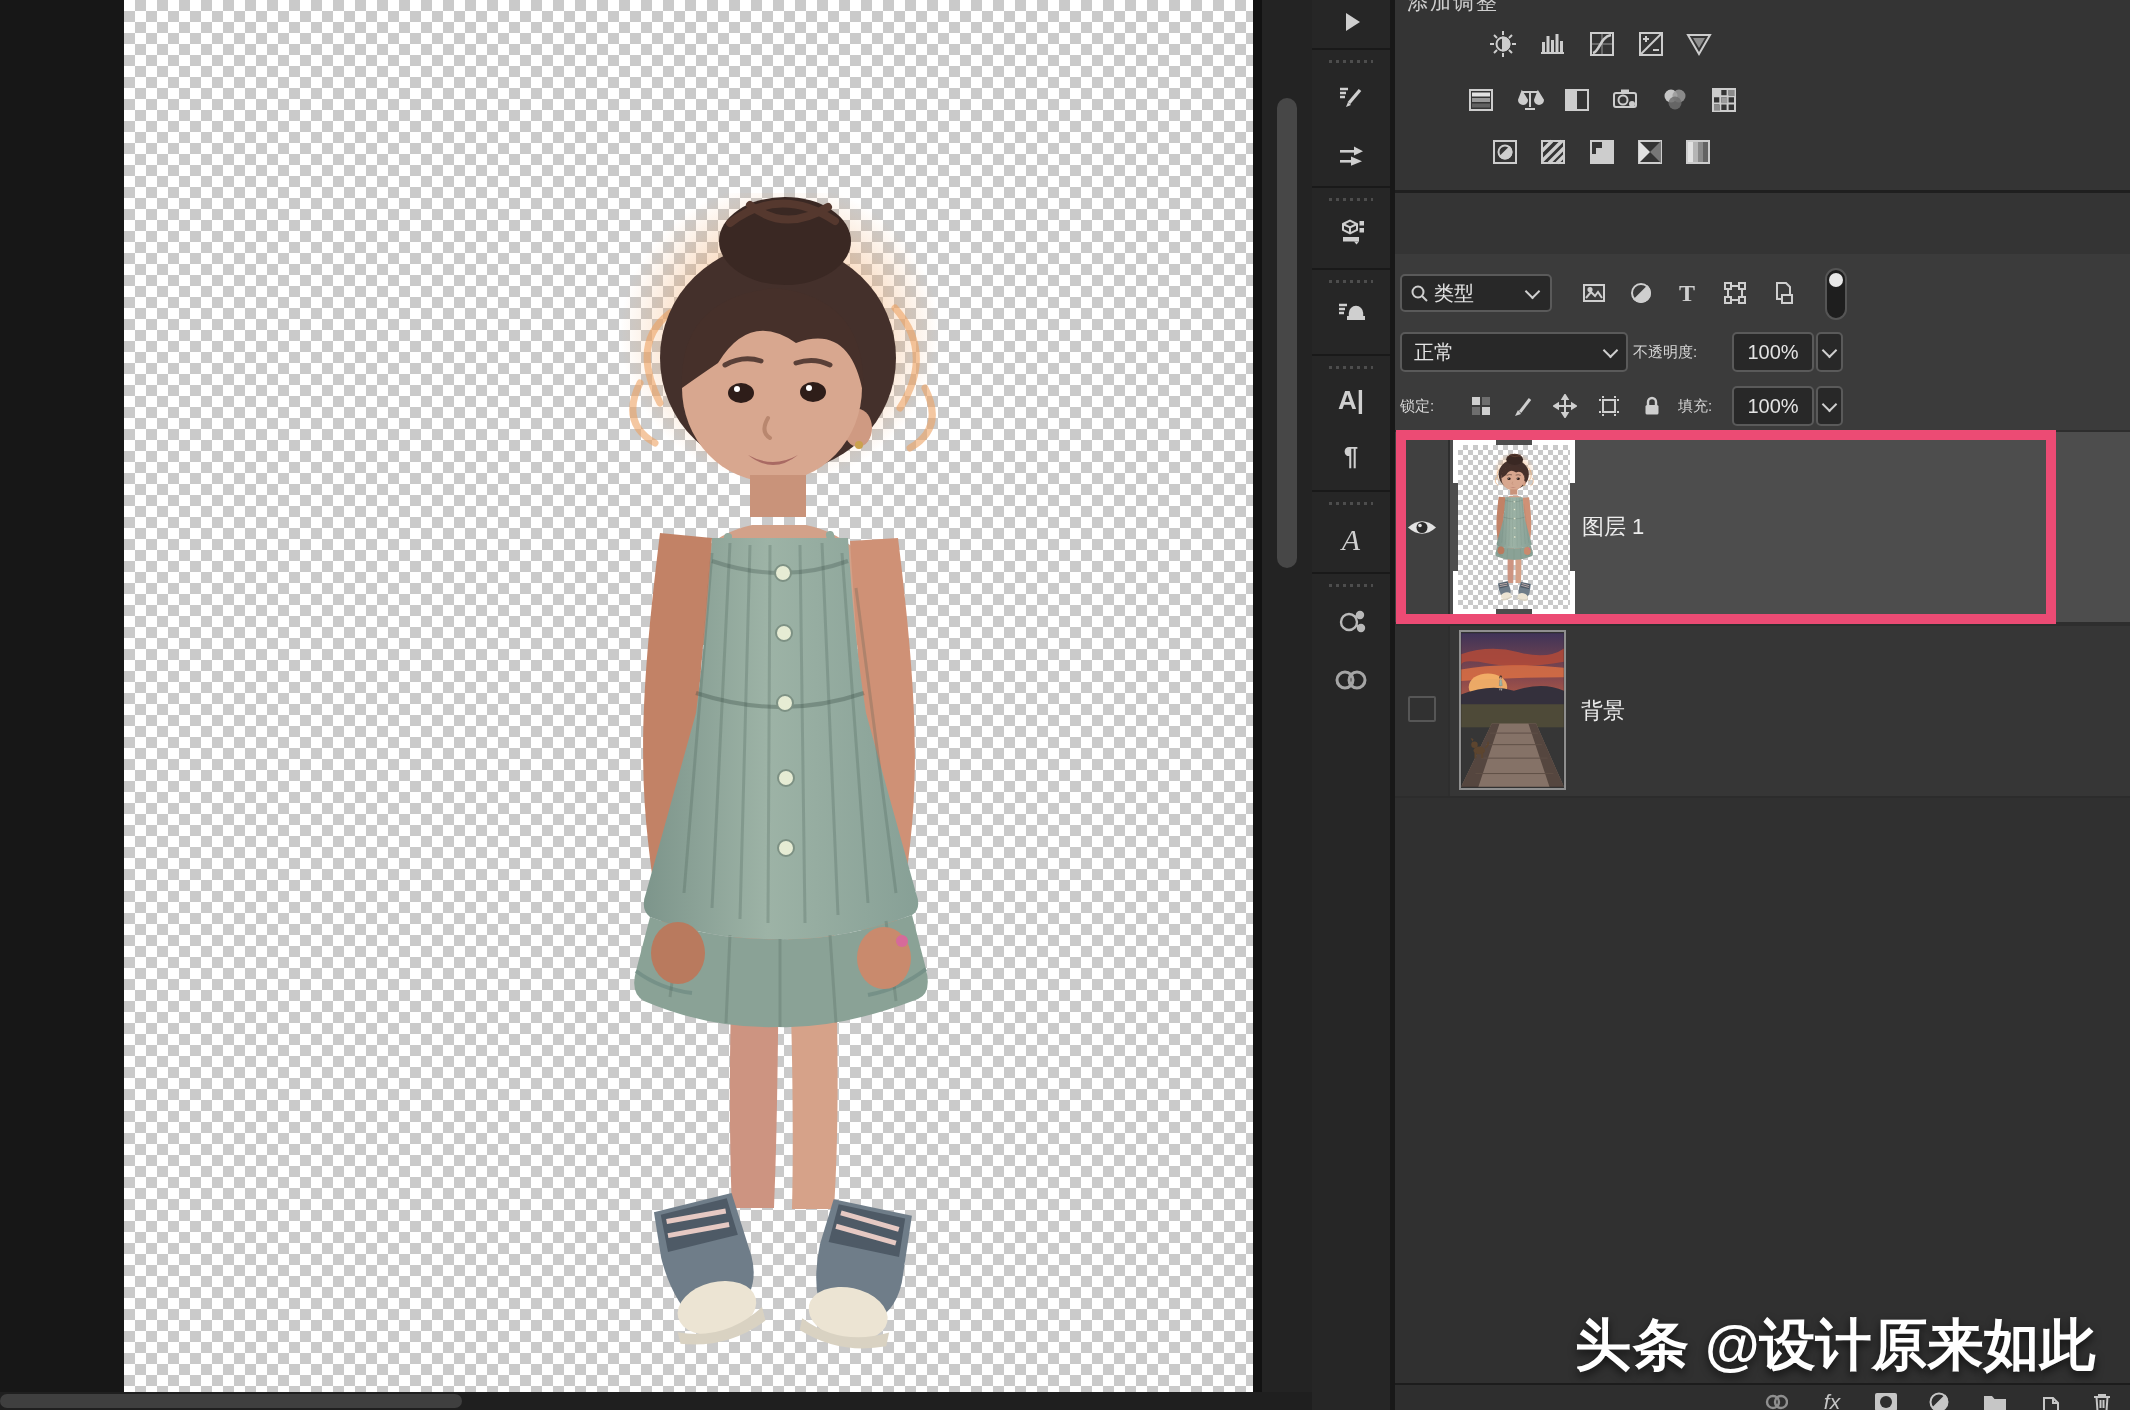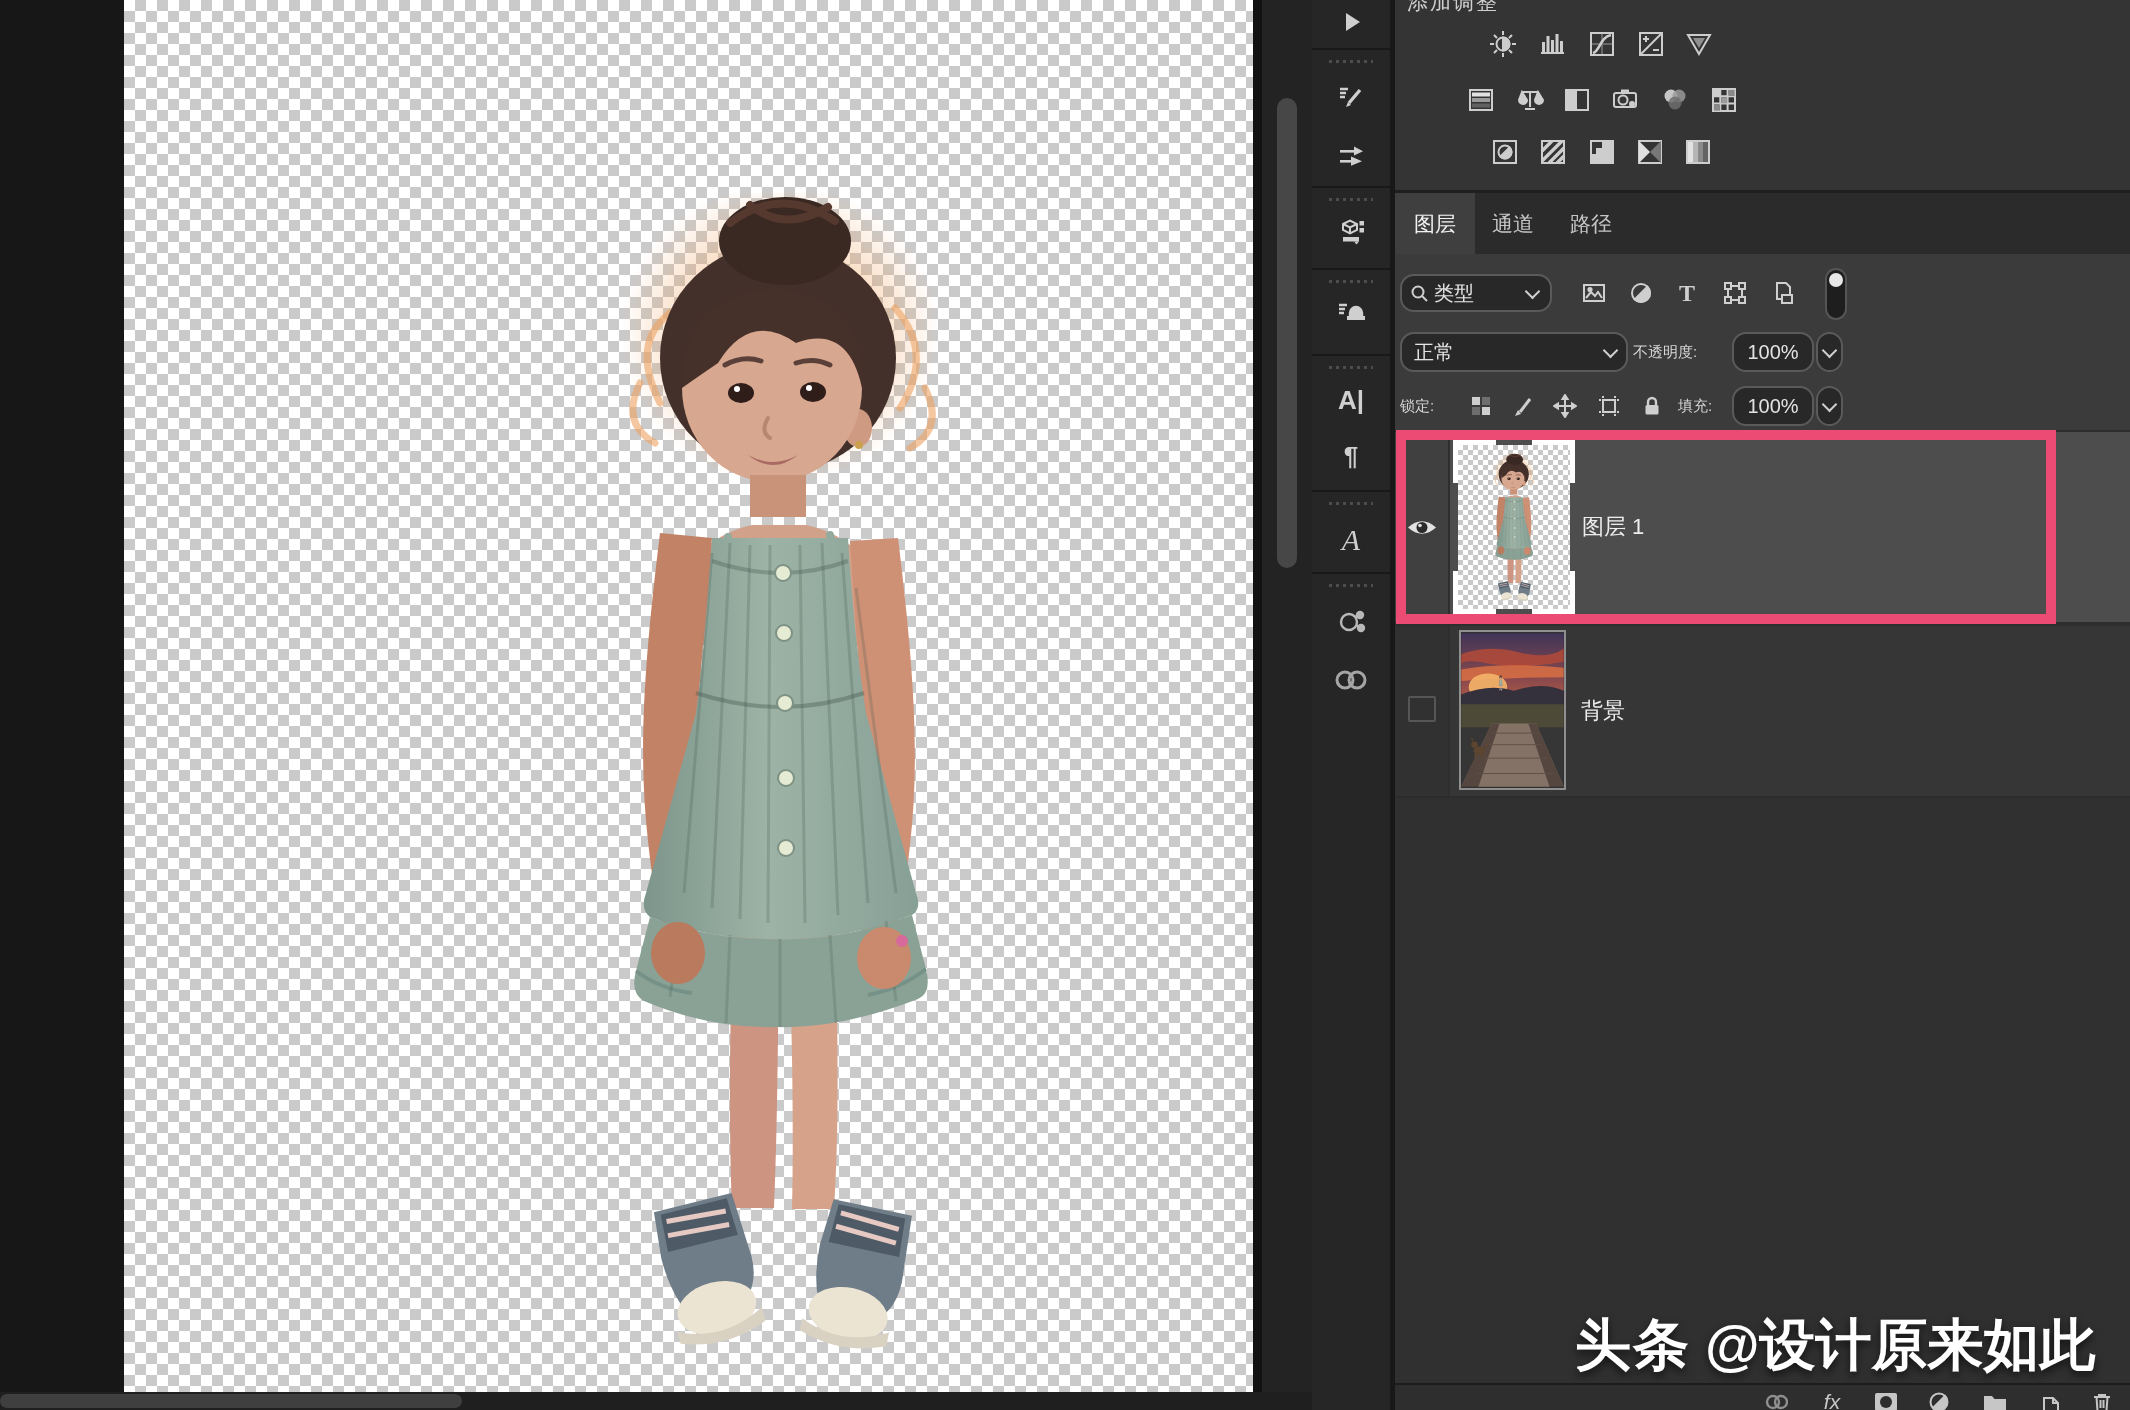--- a/index.html
+++ b/index.html
@@ -31,21 +31,21 @@
   .panel{left:1395px;top:0;width:735px;height:1410px;background:#343434;}
   .panel .abs{position:absolute;}
   .adj-title{left:12px;top:-12px;font-size:21px;color:#cfcfcf;letter-spacing:2px;}
   .adj{width:34px;height:34px;display:flex;align-items:center;justify-content:center;color:#cdcdcd;}
   .hr1{left:0;top:190px;width:735px;height:3px;background:#1f1f1f;}
   .tabbar{left:0;top:193px;width:735px;height:61px;background:#2b2b2b;}
   .tab{height:61px;display:flex;align-items:center;justify-content:center;
        font-size:21px;color:#c6c6c6;}
   .tab.active{background:#3f3f3f;color:#f2f2f2;}
   .body{left:0;top:254px;width:735px;height:1129px;background:#3b3b3b;}
-  .box{background:#282828;border:2px solid #5a5a5a;border-radius:14px;box-sizing:border-box;
+  .box{background:#282828;border:2px solid #5a5a5a;border-radius:5px;box-sizing:border-box;
        display:flex;align-items:center;color:#e3e3e3;font-size:20px;}
   .chev{width:9px;height:9px;border-right:2px solid #cfcfcf;border-bottom:2px solid #cfcfcf;
         transform:rotate(45deg);margin-top:-4px;}
   .lbl{font-size:15px;color:#d6d6d6;display:flex;align-items:center;}
   .fico{width:30px;height:30px;display:flex;align-items:center;justify-content:center;color:#cfcfcf;}
   .lico{width:26px;height:26px;display:flex;align-items:center;justify-content:center;color:#cfcfcf;}
   .toggle{left:430px;top:268px;width:22px;height:52px;background:#1e1e1e;border:2px solid #555;
           border-radius:13px;box-sizing:border-box;}
   .toggle .knob{position:absolute;left:2px;top:3px;width:14px;height:14px;border-radius:50%;background:#e8e8e8;}
   .hr2{left:0;top:430px;width:735px;height:2px;background:#2e2e2e;}
@@ -379,31 +379,20 @@
         <rect x="5" y="5" width="22" height="22"></rect>
         <rect x="6" y="6" width="5" height="20" fill="#e2e2e2" stroke="none"></rect>
         <rect x="11" y="6" width="5" height="20" fill="#b5b5b5" stroke="none"></rect>
         <rect x="16" y="6" width="5" height="20" fill="#8a8a8a" stroke="none"></rect>
         <rect x="21" y="6" width="5" height="20" fill="#636363" stroke="none"></rect>
         </svg>
       </div>
 
     <div class="abs hr1"></div>
 
-    <div class="abs tabbar">
-      <div class="tab active abs" style="left:0;width:80px">
-        <span>图层</span>
-        </div>
-      <div class="tab abs" style="left:86px;width:64px">
-        <span>通道</span>
-        </div>
-      <div class="tab abs" style="left:164px;width:64px">
-        <span>路径</span>
-        </div>
-    </div>
 
     <div class="abs body"></div>
 
     <div class="abs box" style="left:5px;top:274px;width:152px;height:38px">
       <svg width="18" height="18" style="margin-left:8px" stroke="#cfcfcf" stroke-width="2" fill="none">
         <circle cx="8" cy="8" r="5.5"></circle>
           <path d="M12,12 L17,17"></path>
         </svg>
       <span style="margin-left:6px">类型</span>
       <span class="chev" style="margin-left:auto;margin-right:12px"></span>

